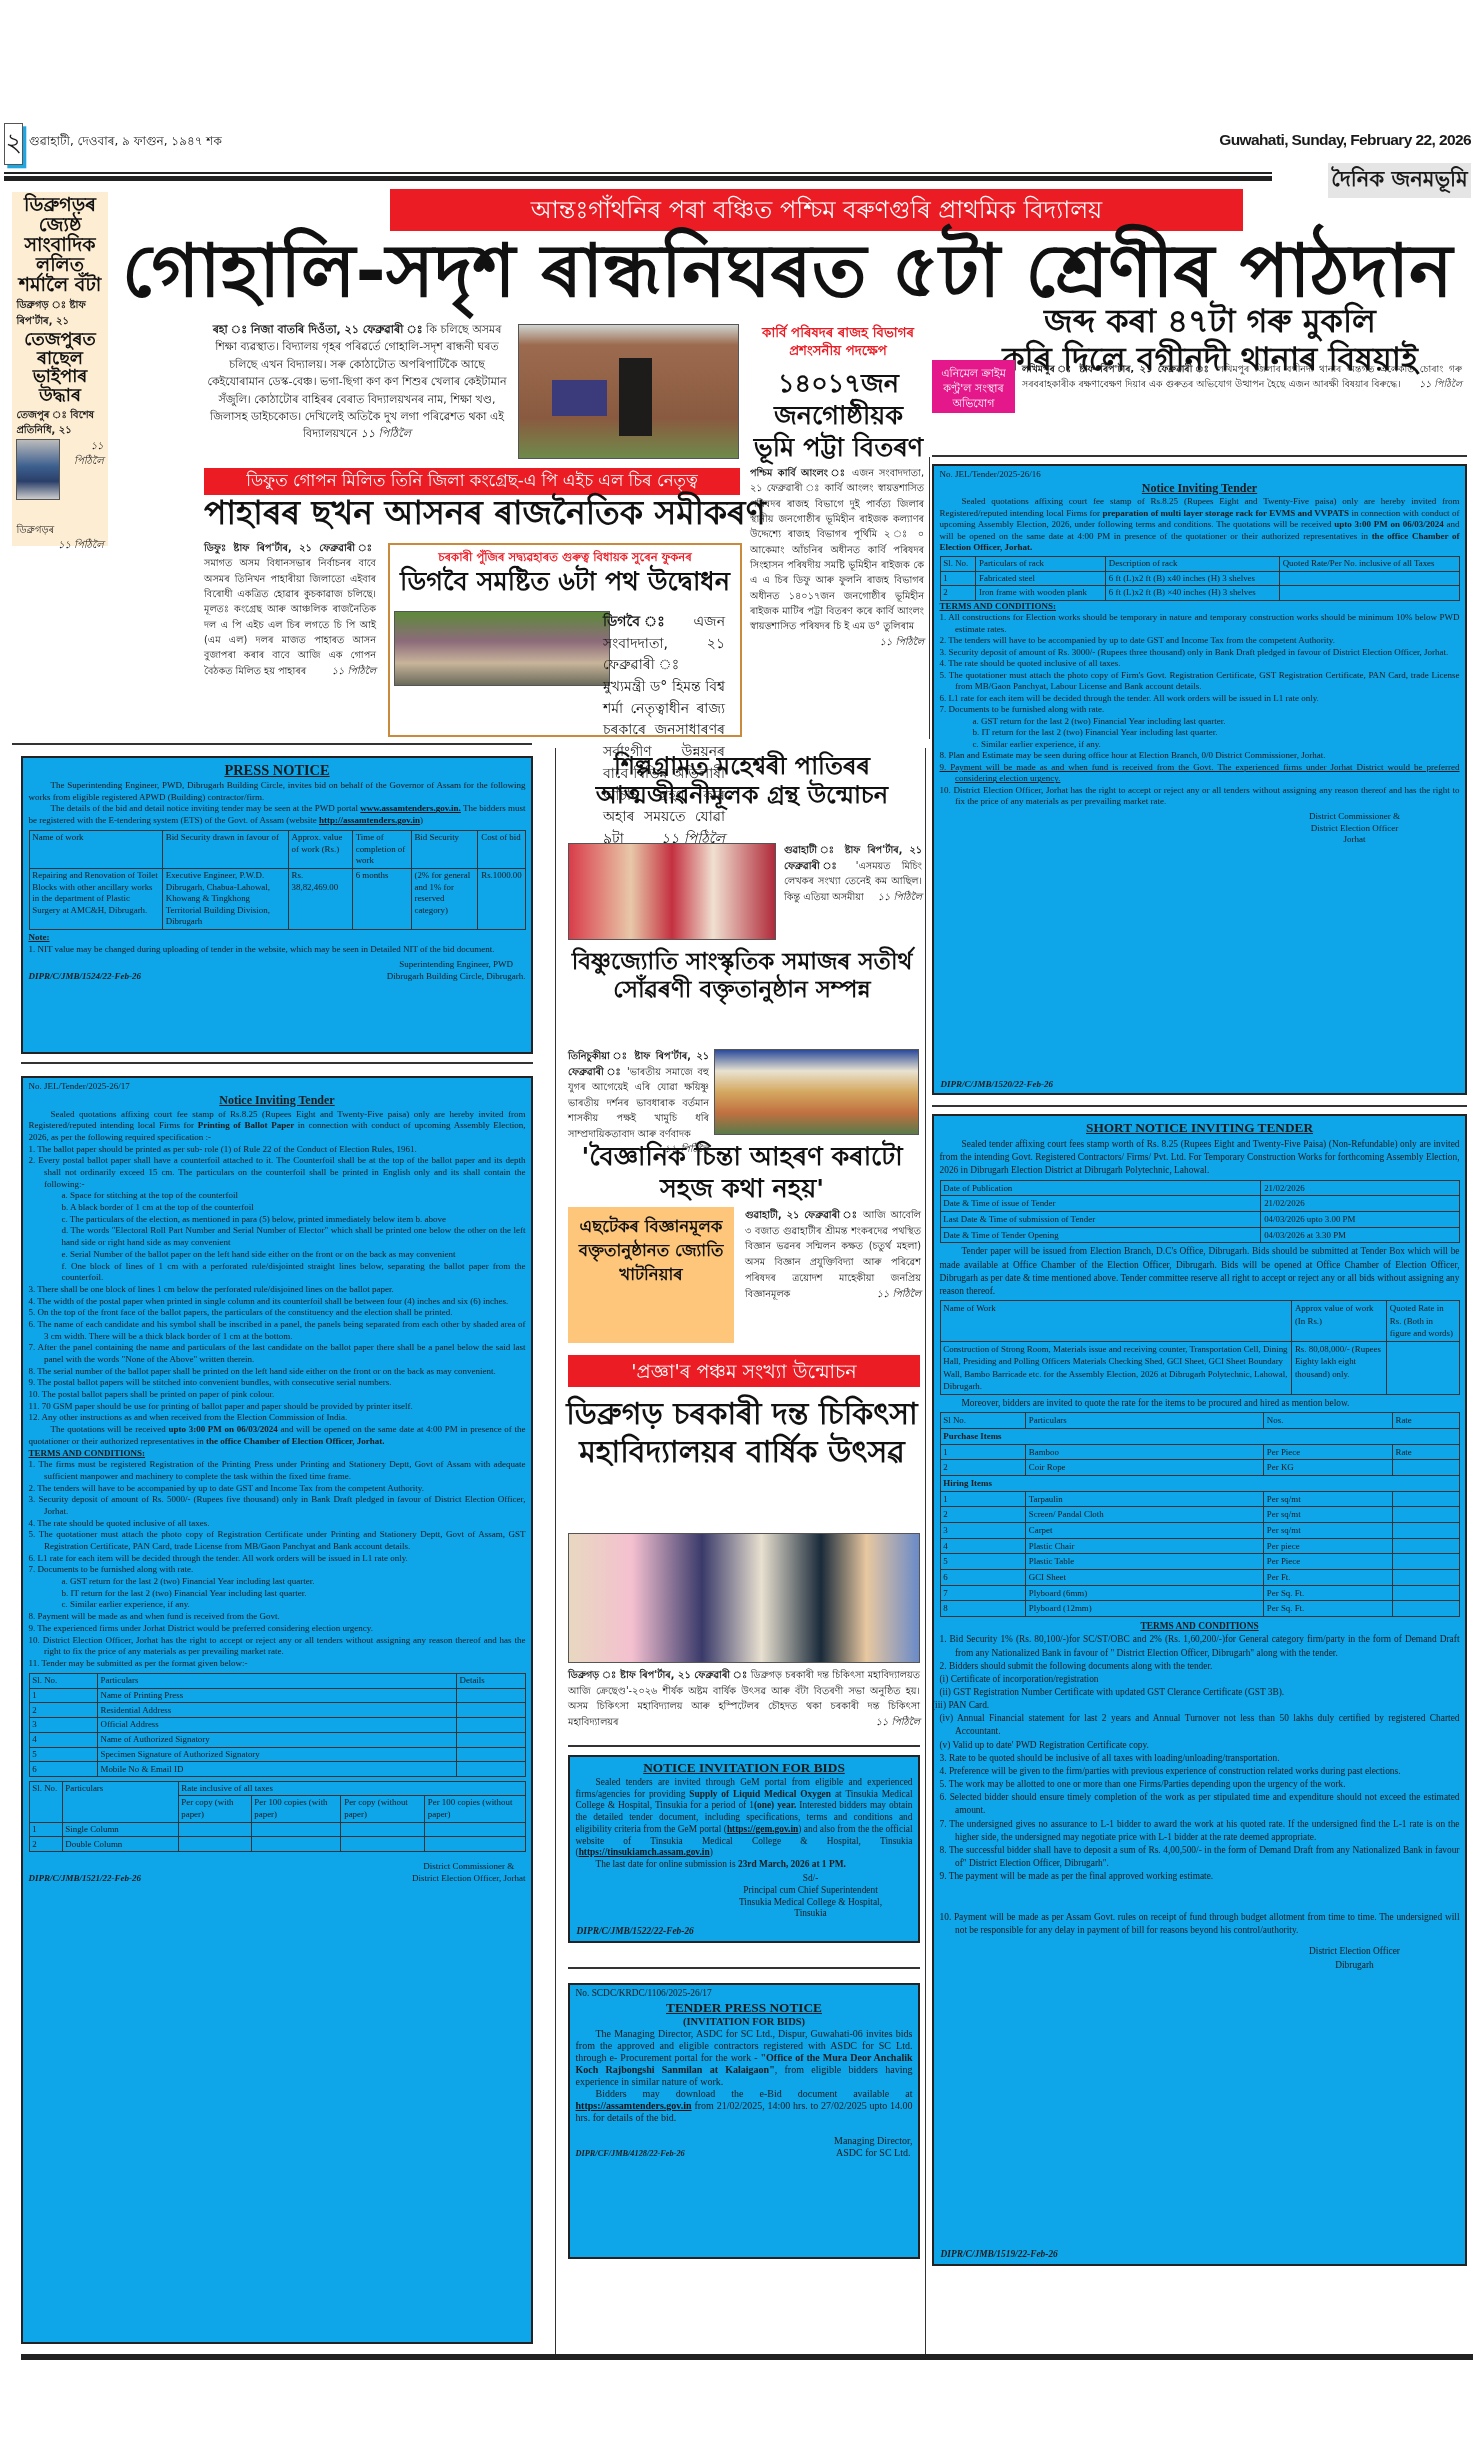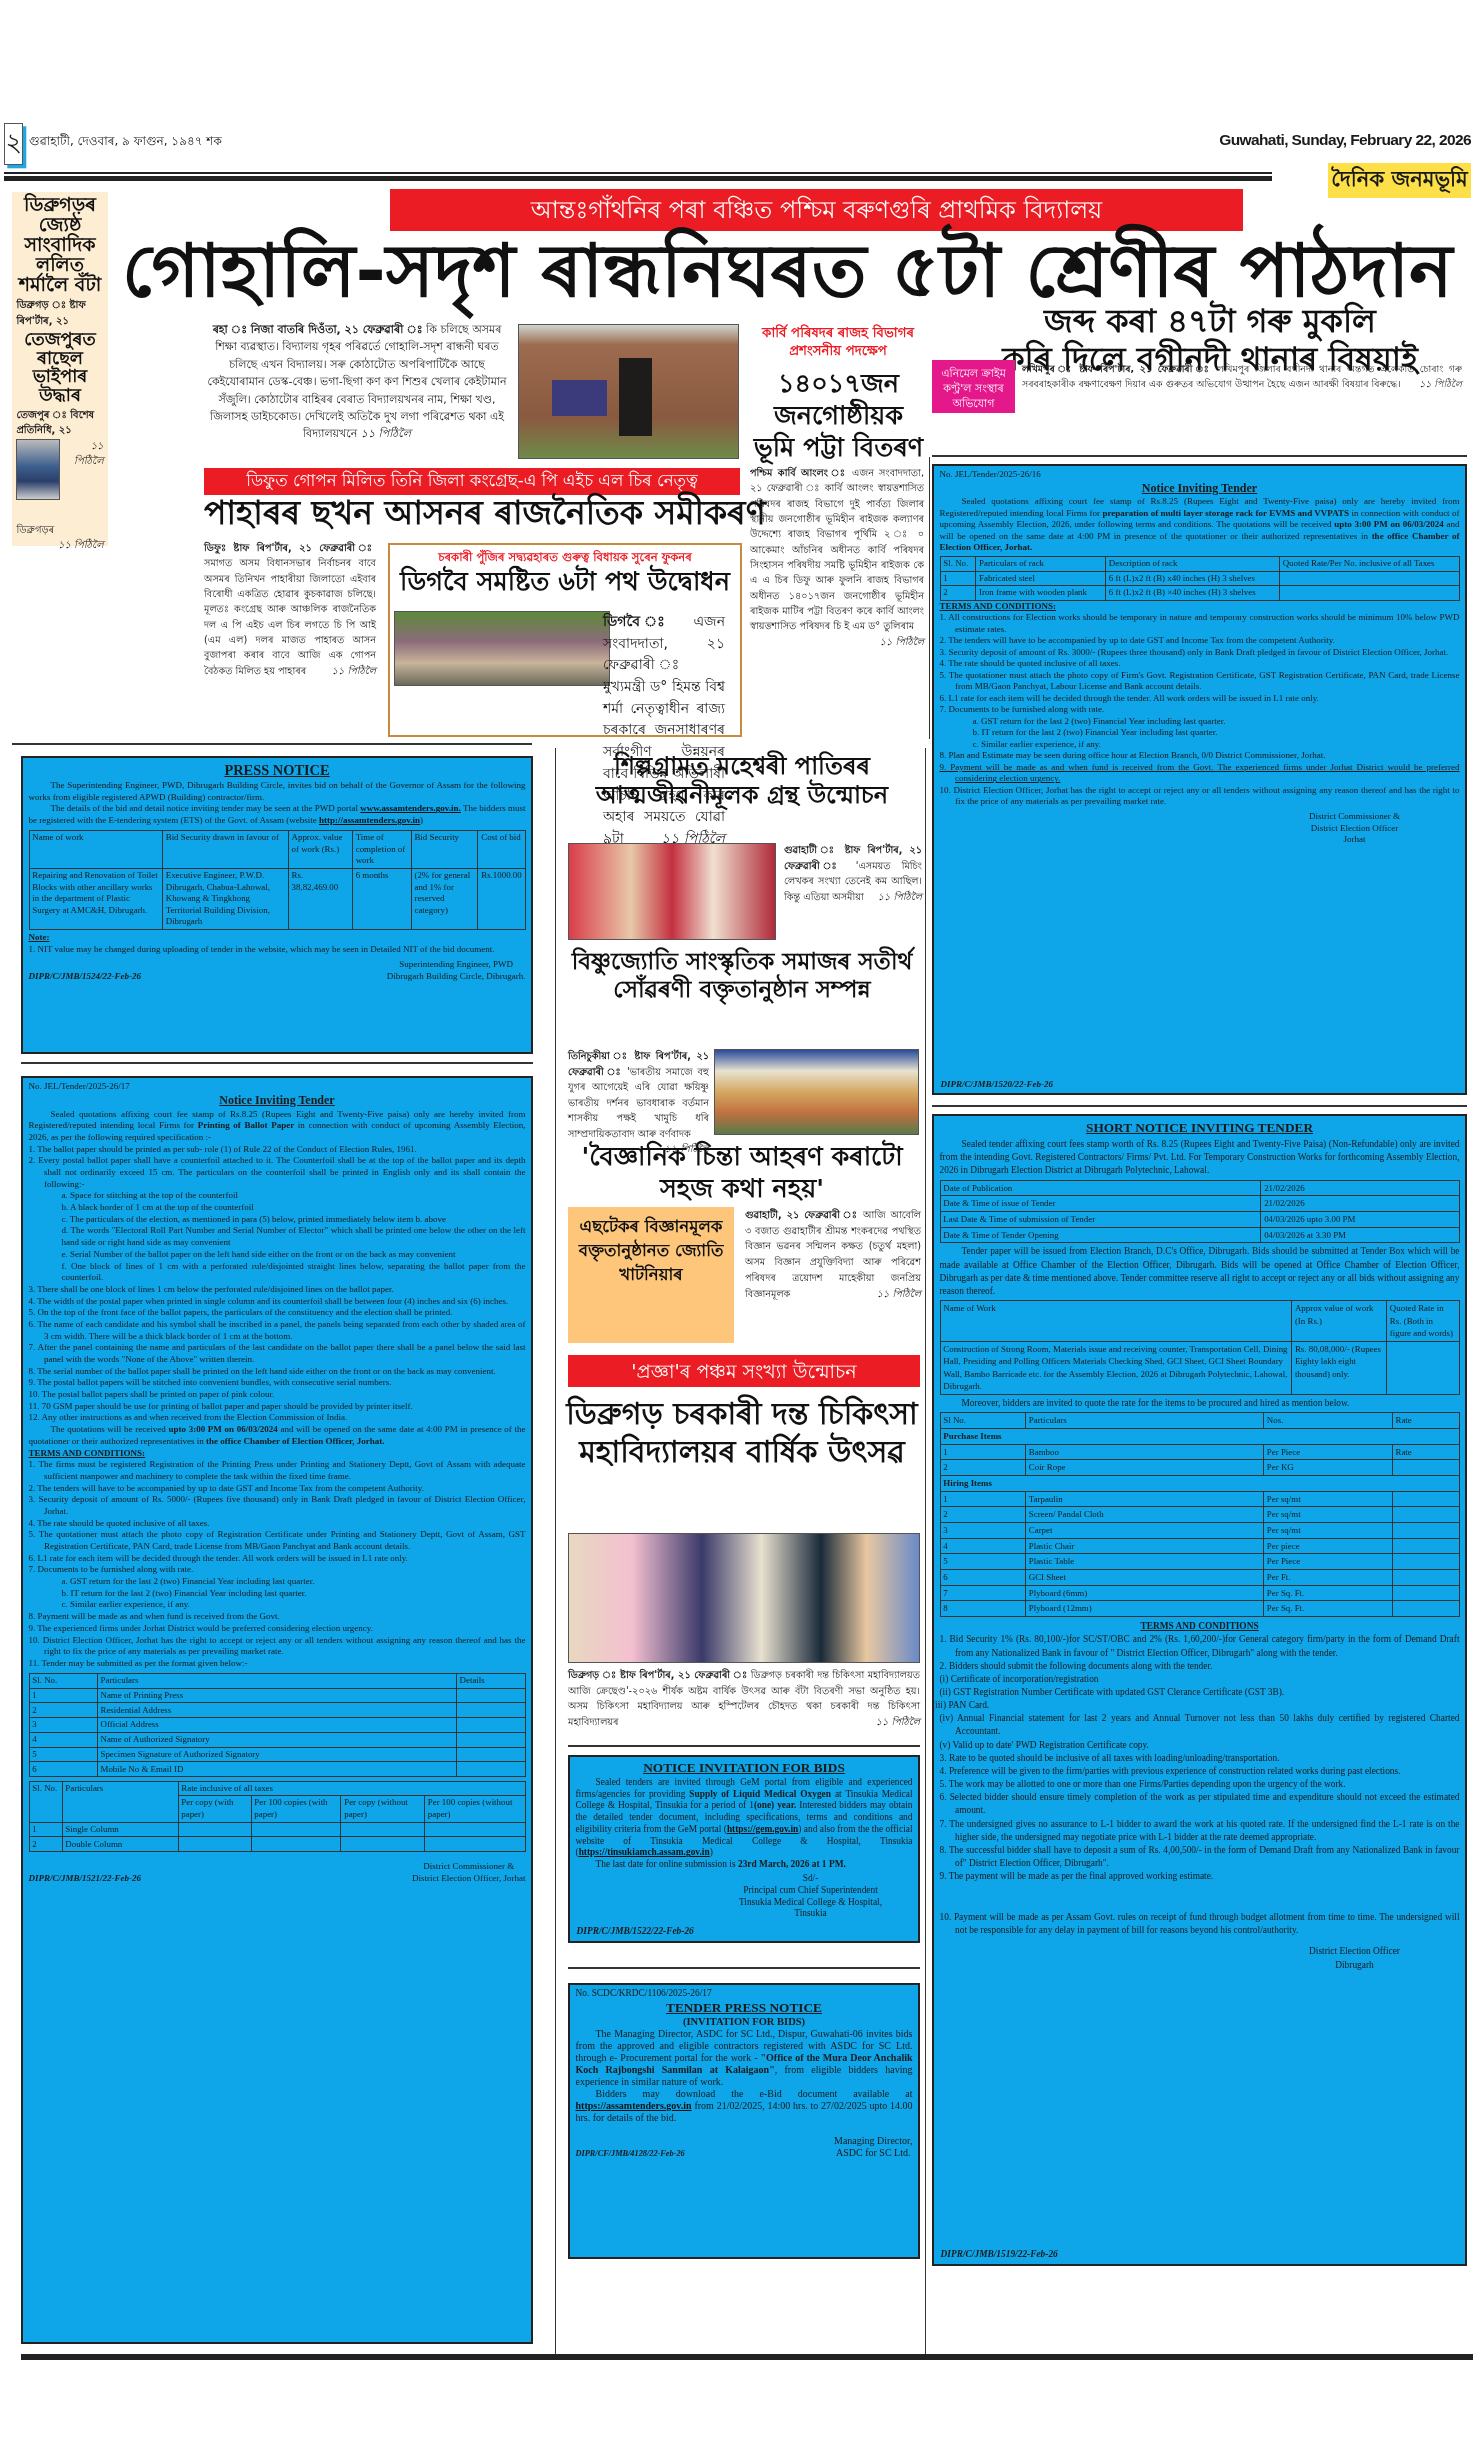--- a/index.html
+++ b/index.html
@@ -11,21 +11,21 @@
 .c{text-align:center}
 .b{font-weight:bold}
 .u{text-decoration:underline}
 .i{font-style:italic}
 
 .pagebox{left:4.4px;top:123px;width:19px;height:42px;border:1.1px solid #555;background:#fff;font-size:25.5px;display:flex;align-items:center;justify-content:center;box-shadow:3.3px 3.3px 0 #1ea7e1}
 .hdate-as{left:29px;top:132px;font-size:12px}
 .hdate-en{right:10px;top:131px;font-family:"Liberation Sans",sans-serif;font-size:15.5px;font-weight:bold;letter-spacing:-0.6px}
 .rule1{left:4.4px;top:172px;width:1268px;height:1.7px;background:#222}
 .rule2{left:4.4px;top:176px;width:1268px;height:5px;background:#222}
-.mast{right:10px;top:163px;font-size:21px;font-weight:bold;background:#fde047;padding:0 3.3px}
+.mast{right:10px;top:163px;font-size:21px;font-weight:bold;background:#e5e5e5;padding:0 3.3px}
 
 .lcol{left:12px;top:192px;width:96px;background:#fdedd3;padding:3.3px 4.4px}
 .red-bar{background:#ec1c24;color:#fff}
 .headline{color:#111;font-weight:bold;line-height:1.05}
 .body-as{font-size:10px;line-height:1.55}
 .cont{font-style:italic}
 .notice{border:2.2px solid #222;padding:3.3px 5.5px;font-size:9px;line-height:1.3;background:#0ea5e9}
 .notice table{border-collapse:collapse;width:100%}
 .notice td,.notice th{border:0.8px solid #333;padding:1.1px 2.8px;vertical-align:top;font-weight:normal;text-align:left;font-size:8.9px}
 .hr{height:1.7px;background:#333}

